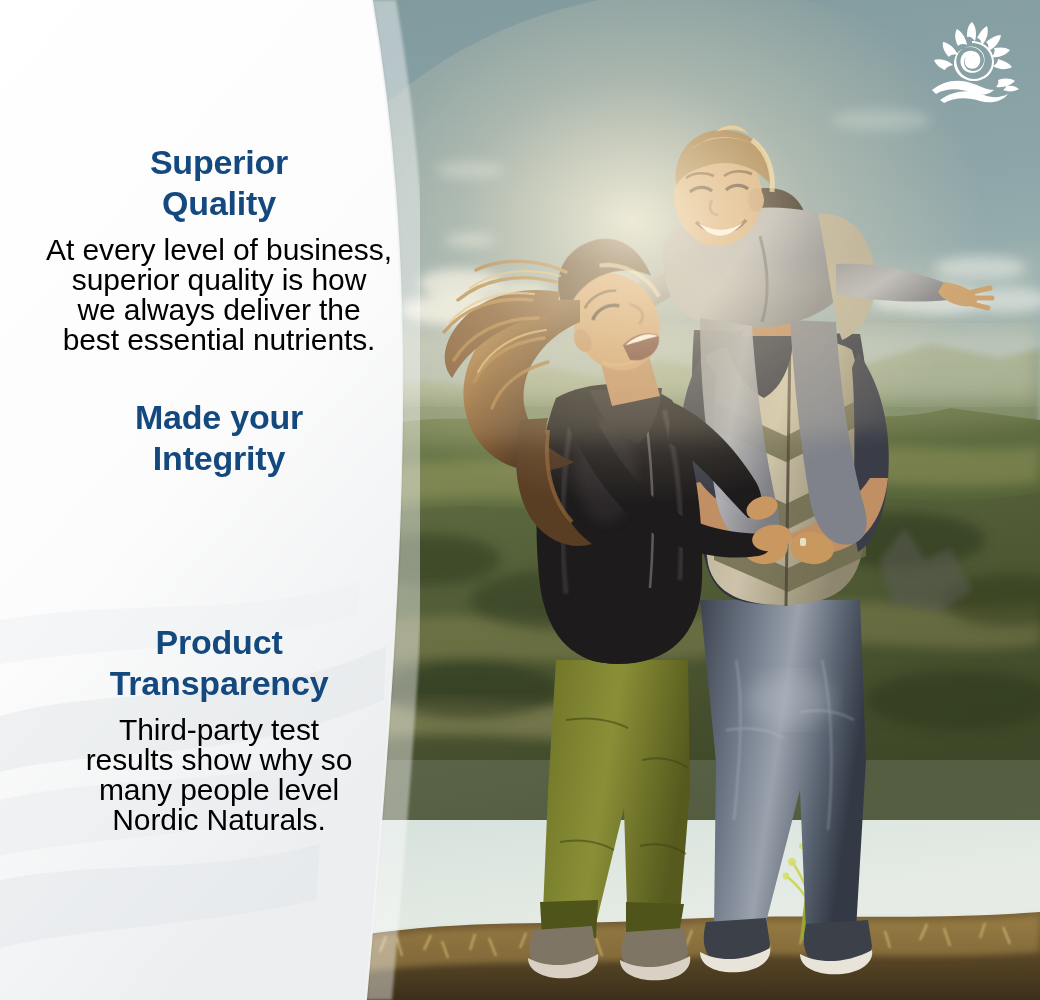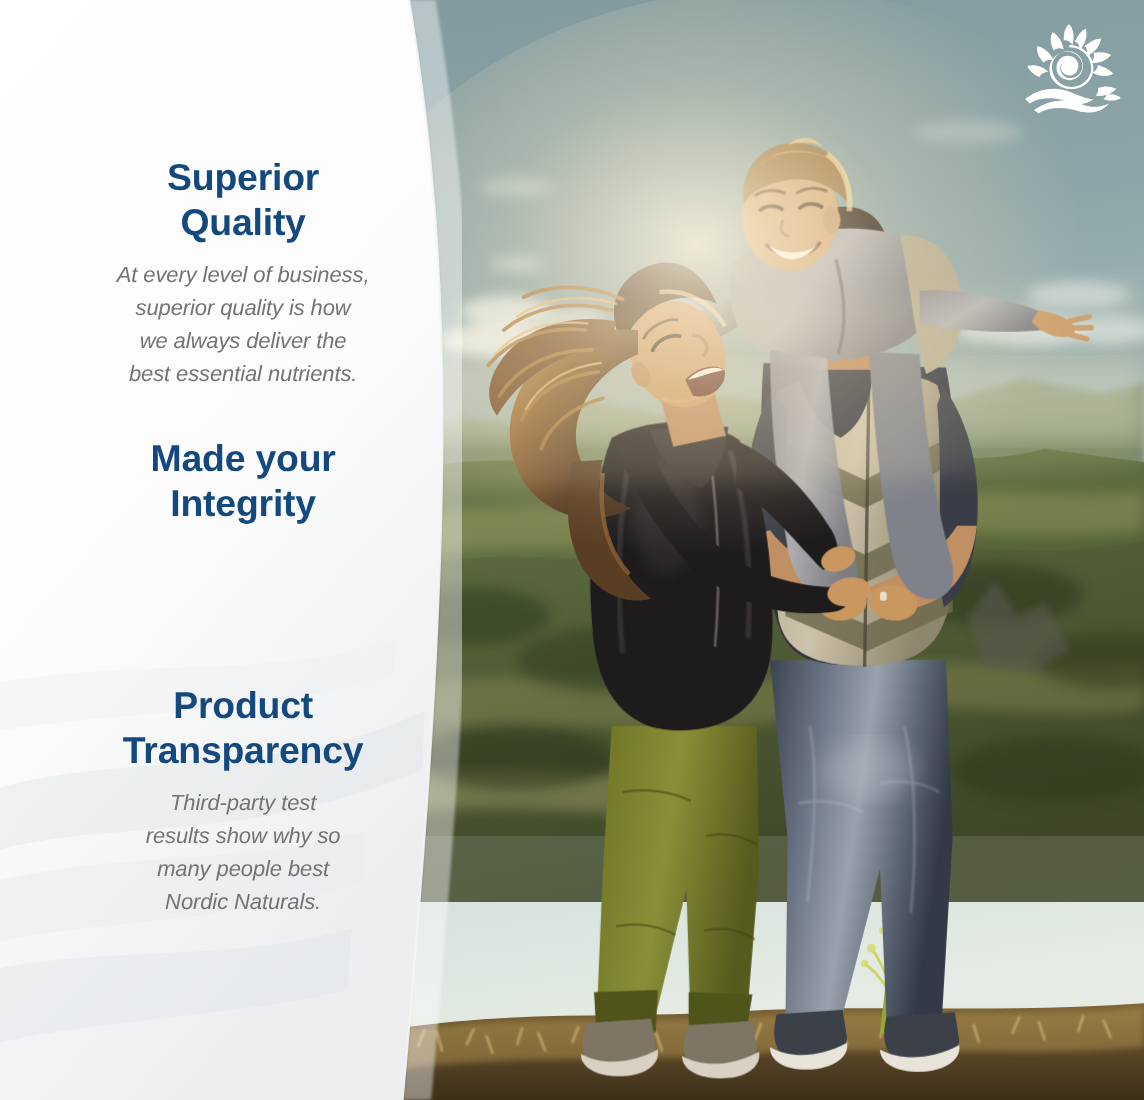--- a/index.html
+++ b/index.html
@@ -24,39 +24,38 @@
   
   .panel {
     position:absolute; left:0; top:0; width:420px; height:1000px;
     overflow:hidden;
     pointer-events:none;
   }
   .panel svg { display:block; width:420px; height:1000px; }
 
   
   .text-col {
-    position:absolute; left:16px; top:0; width:400px; height:932px;
-    padding-left:10px;
+    position:absolute; left:0; top:0; width:400px; height:932px;
+    padding-left:24px;
   }
   .block { position:absolute; width:390px; text-align:center; }
   .block.b1 { top:142px; }
   .block.b2 { top:397px; }
   .block.b3 { top:622px; }
 
   .heading {
     font-size:34px; font-weight:bold; line-height:41px;
     color:#14497f; letter-spacing:-0.2px;
     white-space:pre-line;
   }
   .body {
     margin-top:11px;
-    font-size:20px; font-weight:500; line-height:30px;
-    color:#737373; letter-spacing:-0.1px;
+    font-size:30px; font-weight:500; line-height:30px;
+    color:#000000; letter-spacing:-0.1px;
     white-space:pre-line;
-    font-style:italic;
   }
 
   
   .logo { position:absolute; right:18px; top:20px; width:96px; height:86px; }
   .logo svg { display:block; width:96px; height:86px; }
 </style>
 </head>
 <body>
 
 <div id="stage">
@@ -509,21 +508,21 @@
     <div class="block b2">
       <div class="heading">Made your
 Integrity</div>
     </div>
 
     <div class="block b3">
       <div class="heading">Product
 Transparency</div>
       <div class="body">Third-party test
 results show why so
-many people best
+many people level
 Nordic Naturals.</div>
     </div>
 
   </div>
 
   <div class="logo">
     <svg viewBox="0 0 96 86">
       <g fill="#ffffff">
 
         <path d="M46,2 C50,6 51,14 49,21 C46,17 43,16 41,17 C41,10 42,5 46,2 Z"></path>

